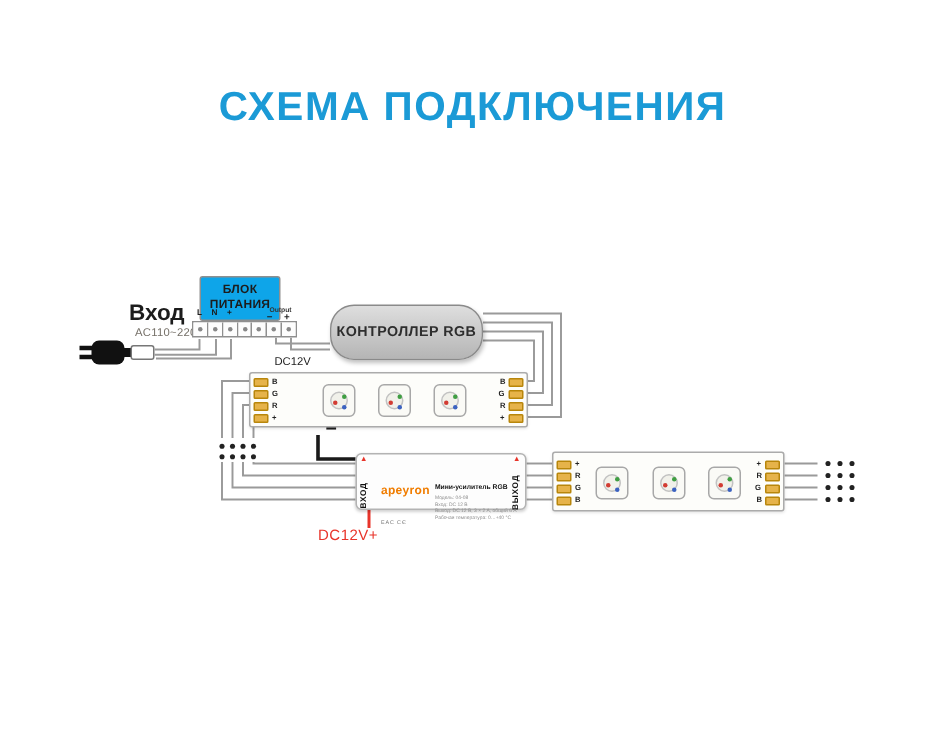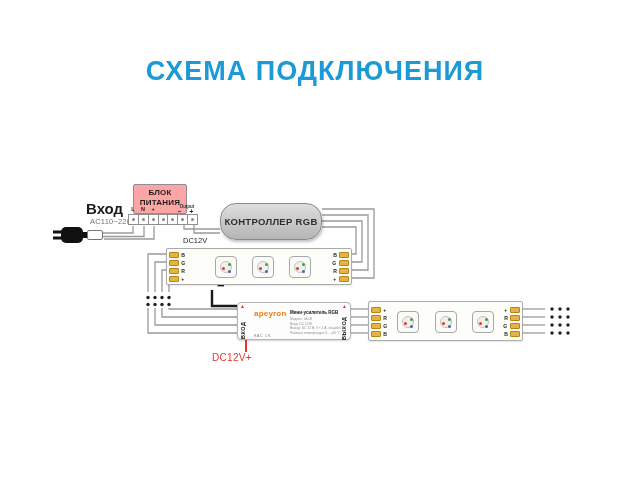--- a/index.html
+++ b/index.html
@@ -16,21 +16,21 @@
          letter-spacing:1px;color:var(--blue);}
 
   svg.wire-layer{position:absolute;left:0;top:0;z-index:1;}
   .comp{z-index:2;}
 
   
   .mains-label{left:86px;top:200px;font-size:15px;font-weight:bold;}
   .mains-voltage{left:90px;top:217px;font-size:7.5px;color:#757068;letter-spacing:.2px;}
 
   
-  .psu{left:133px;top:184px;width:54px;height:30px;background:#fca5a5;border:1.4px solid #8f8f8f;
+  .psu{left:133px;top:184px;width:54px;height:30px;background:#0ea5e9;border:1.4px solid #8f8f8f;
        border-radius:2px;text-align:center;font-size:8px;font-weight:bold;line-height:1.25;
        padding-top:3px;letter-spacing:.2px;}
   .terms{left:128px;top:214px;width:70px;height:11px;display:flex;border:1px solid #8f8f8f;background:#fff;}
   .term{flex:1;border-right:1px solid #8f8f8f;position:relative;background:#fdfdfd;}
   .term:last-child{border-right:none;}
   .term::after{content:"";position:absolute;left:50%;top:50%;width:3px;height:3px;margin:-1.5px 0 0 -1.5px;
                border-radius:50%;background:#888;}
   .term-labels{left:128px;top:206px;width:30px;display:flex;font-size:5.5px;font-weight:bold;}
   .term-labels span{flex:1;text-align:center;}
   .out-label{left:176px;top:204px;width:22px;text-align:center;font-size:4.5px;font-weight:bold;color:#333;}
@@ -59,21 +59,21 @@
   .dr{background:#d23c33;left:1px;top:4.5px;}
   .dg{background:#3f9e42;left:6.5px;top:1px;}
   .db{background:#3b62c0;left:6.5px;top:8px;}
 
   
   .amp{left:237px;top:302px;width:114px;height:38px;background:#fdfdfd;border:1px solid #b3b3b3;
        border-radius:4px;box-shadow:0 1px 2px rgba(0,0,0,.18);}
   .vlabel{position:absolute;writing-mode:vertical-rl;transform:rotate(180deg);
           font-size:5.5px;font-weight:bold;letter-spacing:.5px;color:#111;}
   .arrow{position:absolute;font-size:5px;color:var(--red);line-height:1;}
-  .amp-body{position:absolute;left:16px;top:5px;width:86px;height:32px;}
+  .amp-body{position:absolute;left:16px;top:18px;width:86px;height:32px;}
   .amp-brand{position:absolute;left:0;top:1px;font-size:8px;font-weight:bold;color:var(--orange);
              letter-spacing:.2px;}
   .amp-title{position:absolute;left:36px;top:2px;font-size:6px;font-weight:bold;transform:scale(.75);
              transform-origin:0 0;white-space:nowrap;color:#111;}
   .amp-specs{position:absolute;left:36px;top:9px;font-size:6px;line-height:1.35;color:#8f8f8f;
              transform:scale(.55);transform-origin:0 0;width:160px;white-space:nowrap;}
   .amp-certs{position:absolute;left:0;bottom:0;font-size:6px;color:#777;transform:scale(.6);
              transform-origin:0 0;letter-spacing:1px;}
 
   .minus-label{left:217px;top:278px;font-size:13px;font-weight:bold;}

